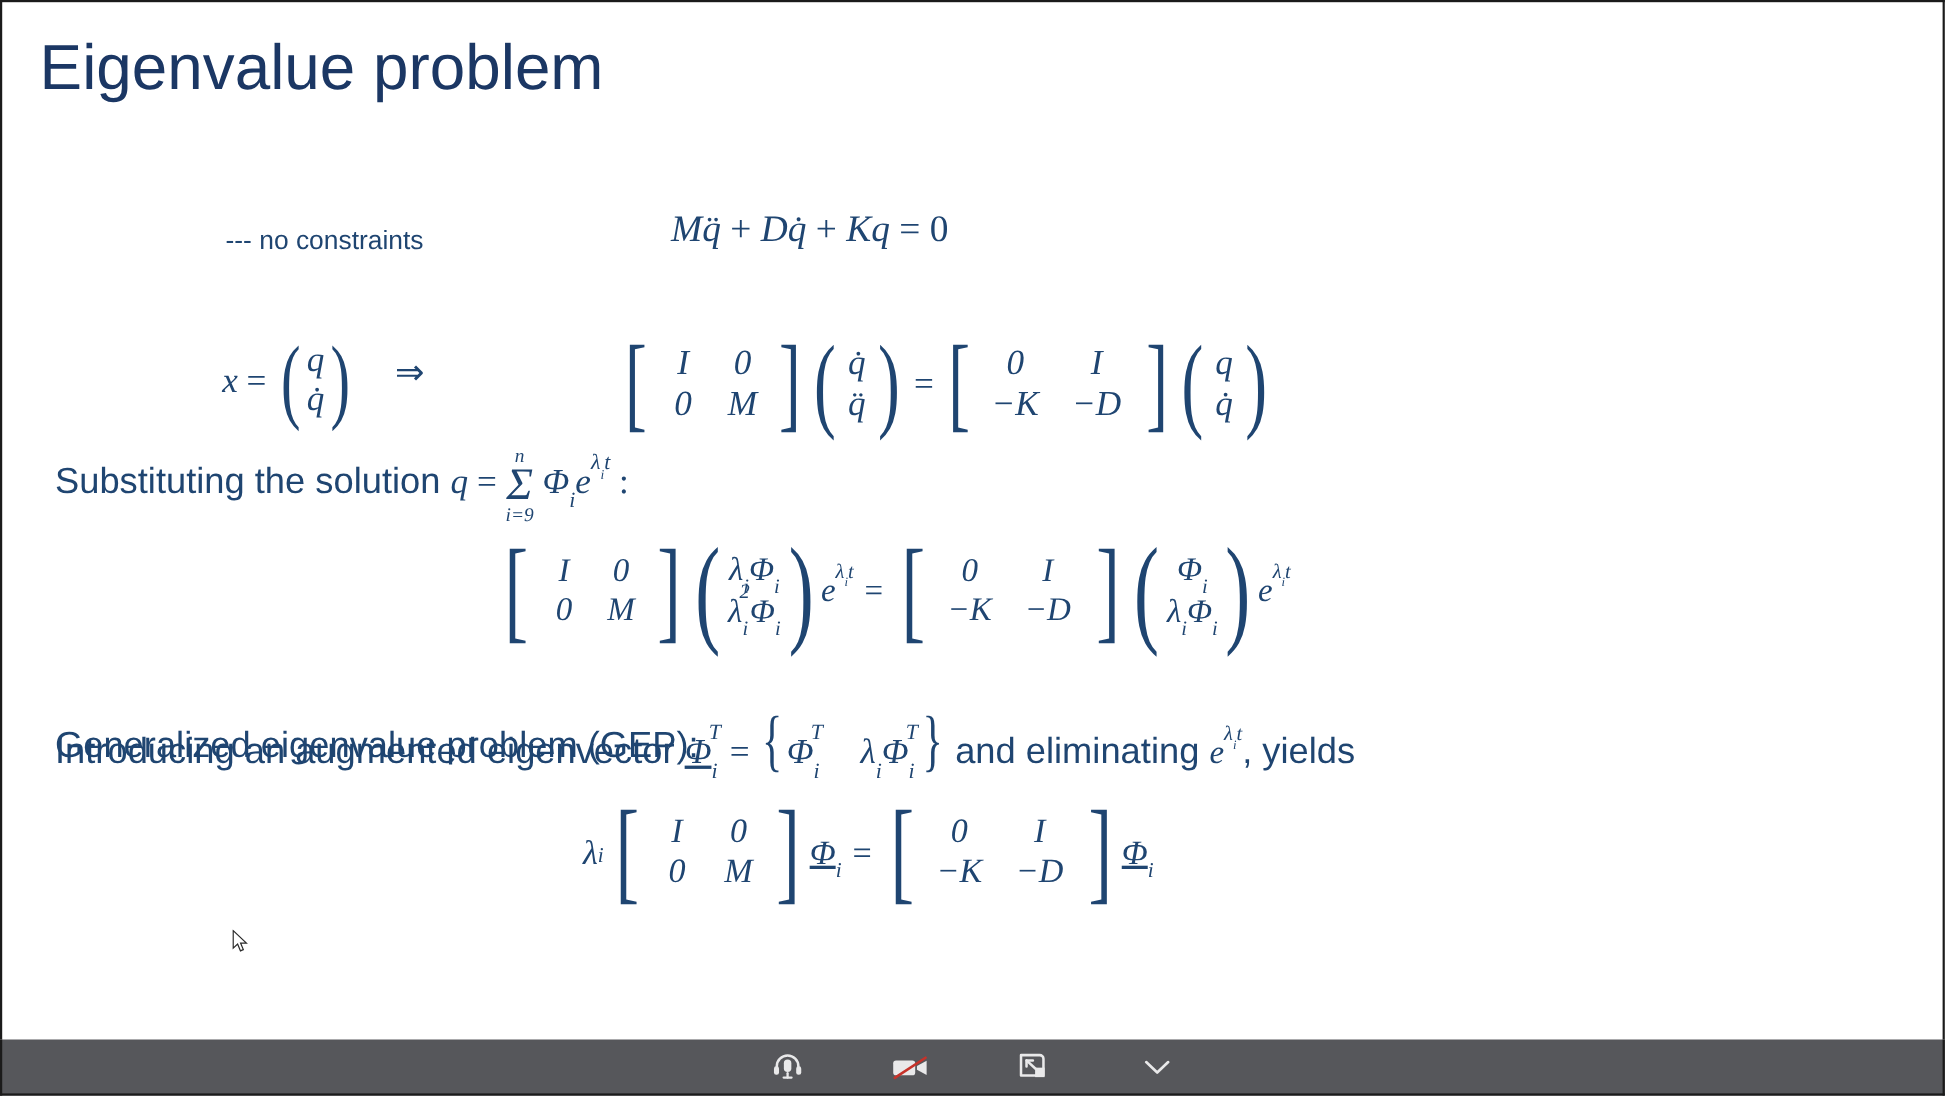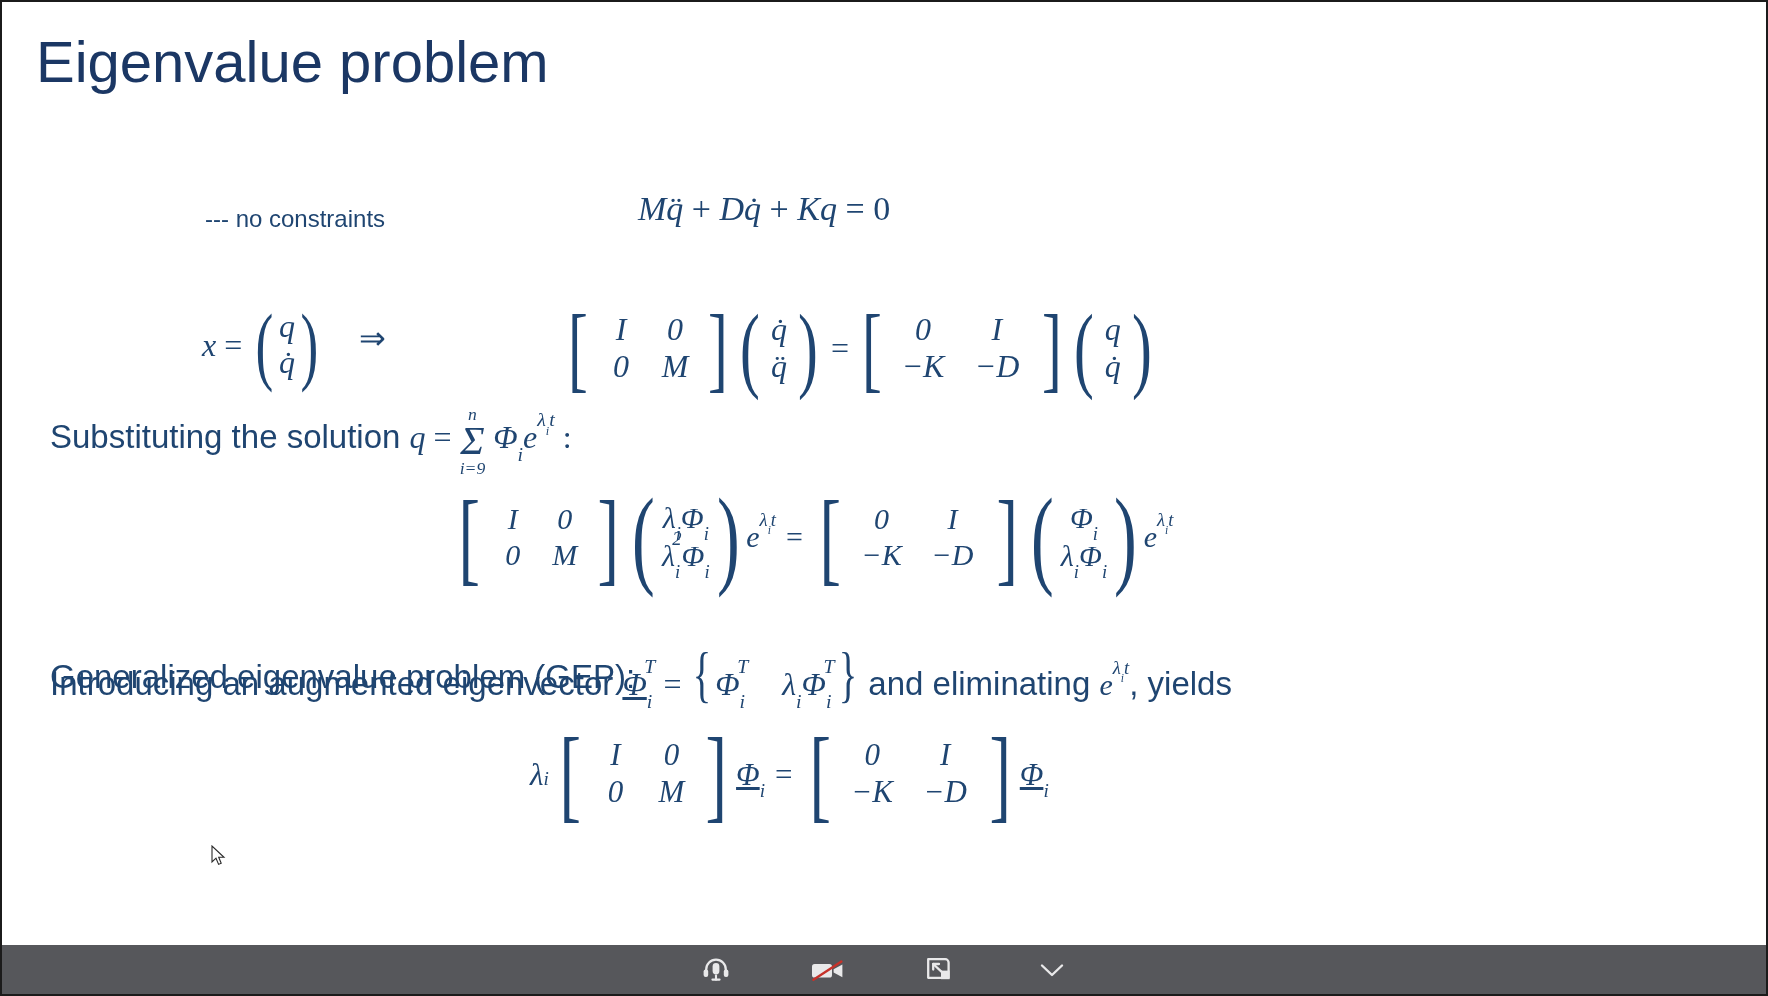--- a/index.html
+++ b/index.html
@@ -170,21 +170,21 @@
 </head>
 <body>
 
 <div id="slide-area">
 
   <div id="slide-title">Eigenvalue problem</div>
 
 
   <div class="small-note" style="left:203px; top:203px;">--- no constraints</div>
 
-  <div class="math" style="left:608px; top:190px; font-size:34px;margin-left:28px;">
+  <div class="math" style="left:608px; top:190px; font-size:34px;">
     <span>M</span><span>q̈</span>
     <span class="up">+</span>
     <span>D</span><span>q̇</span>
     <span class="up">+</span>
     <span>K</span><span>q</span>
     <span class="up">=</span>
     <span class="up">0</span>
   </div>
 
 

